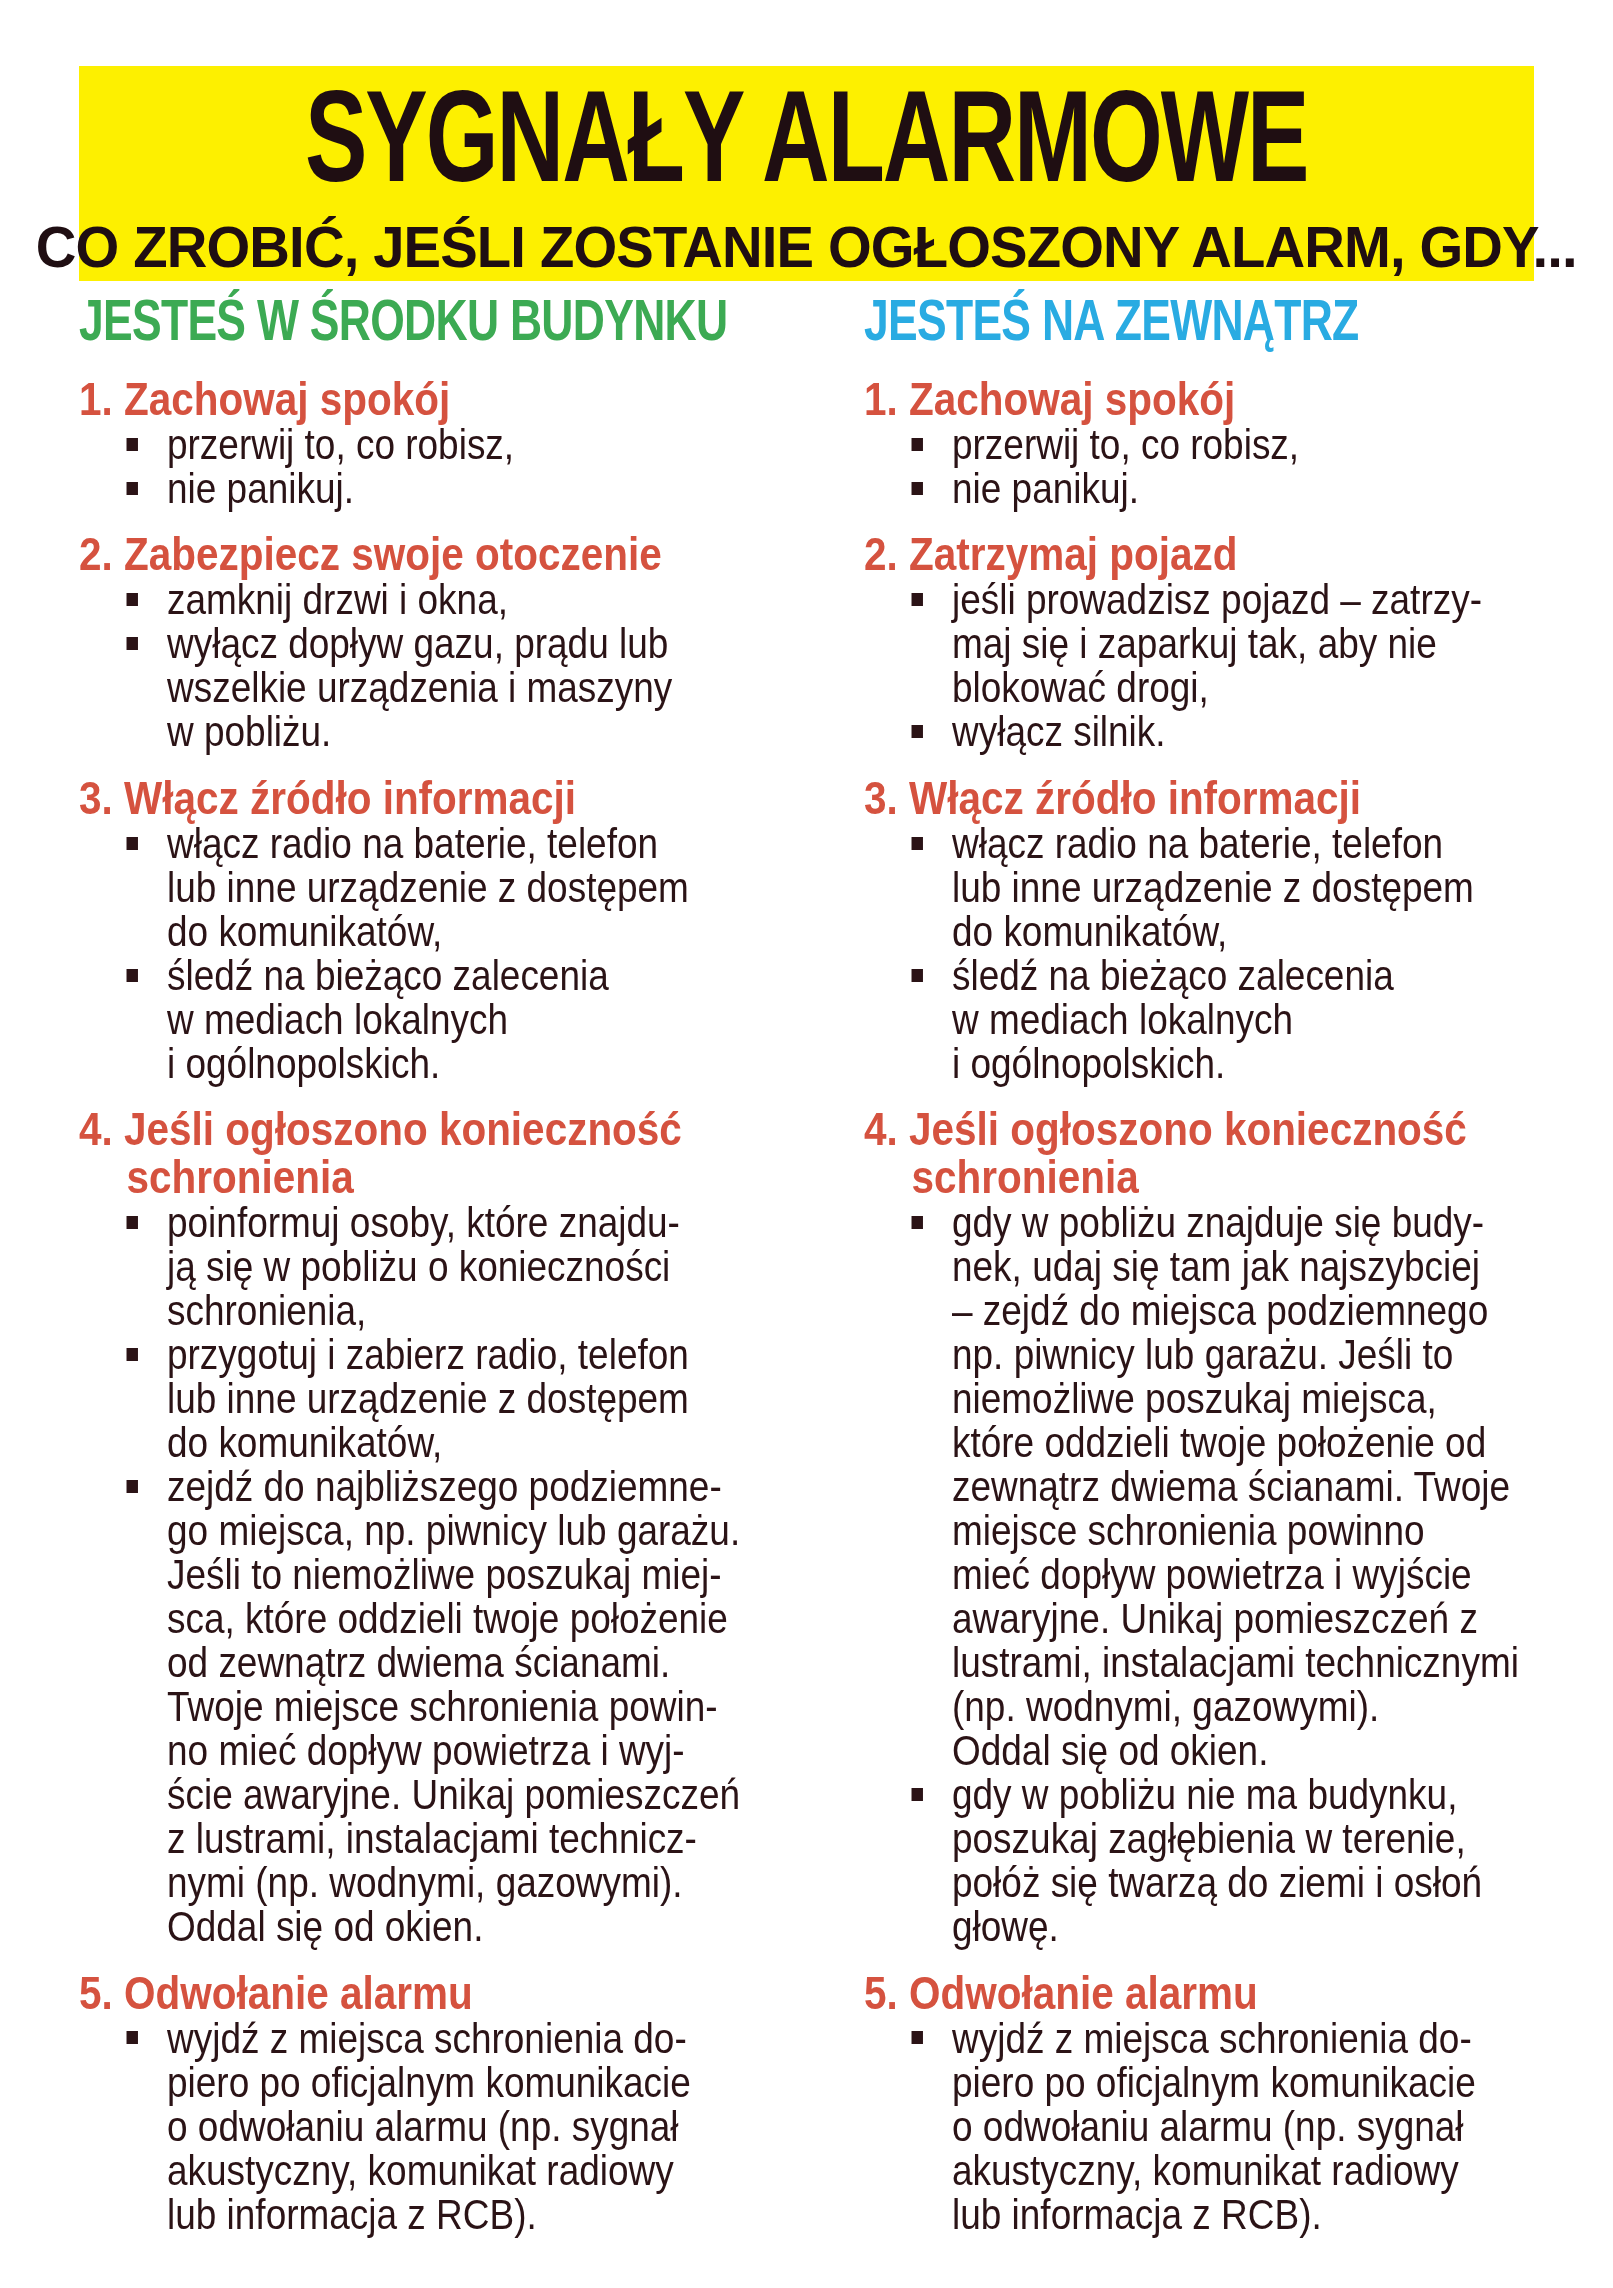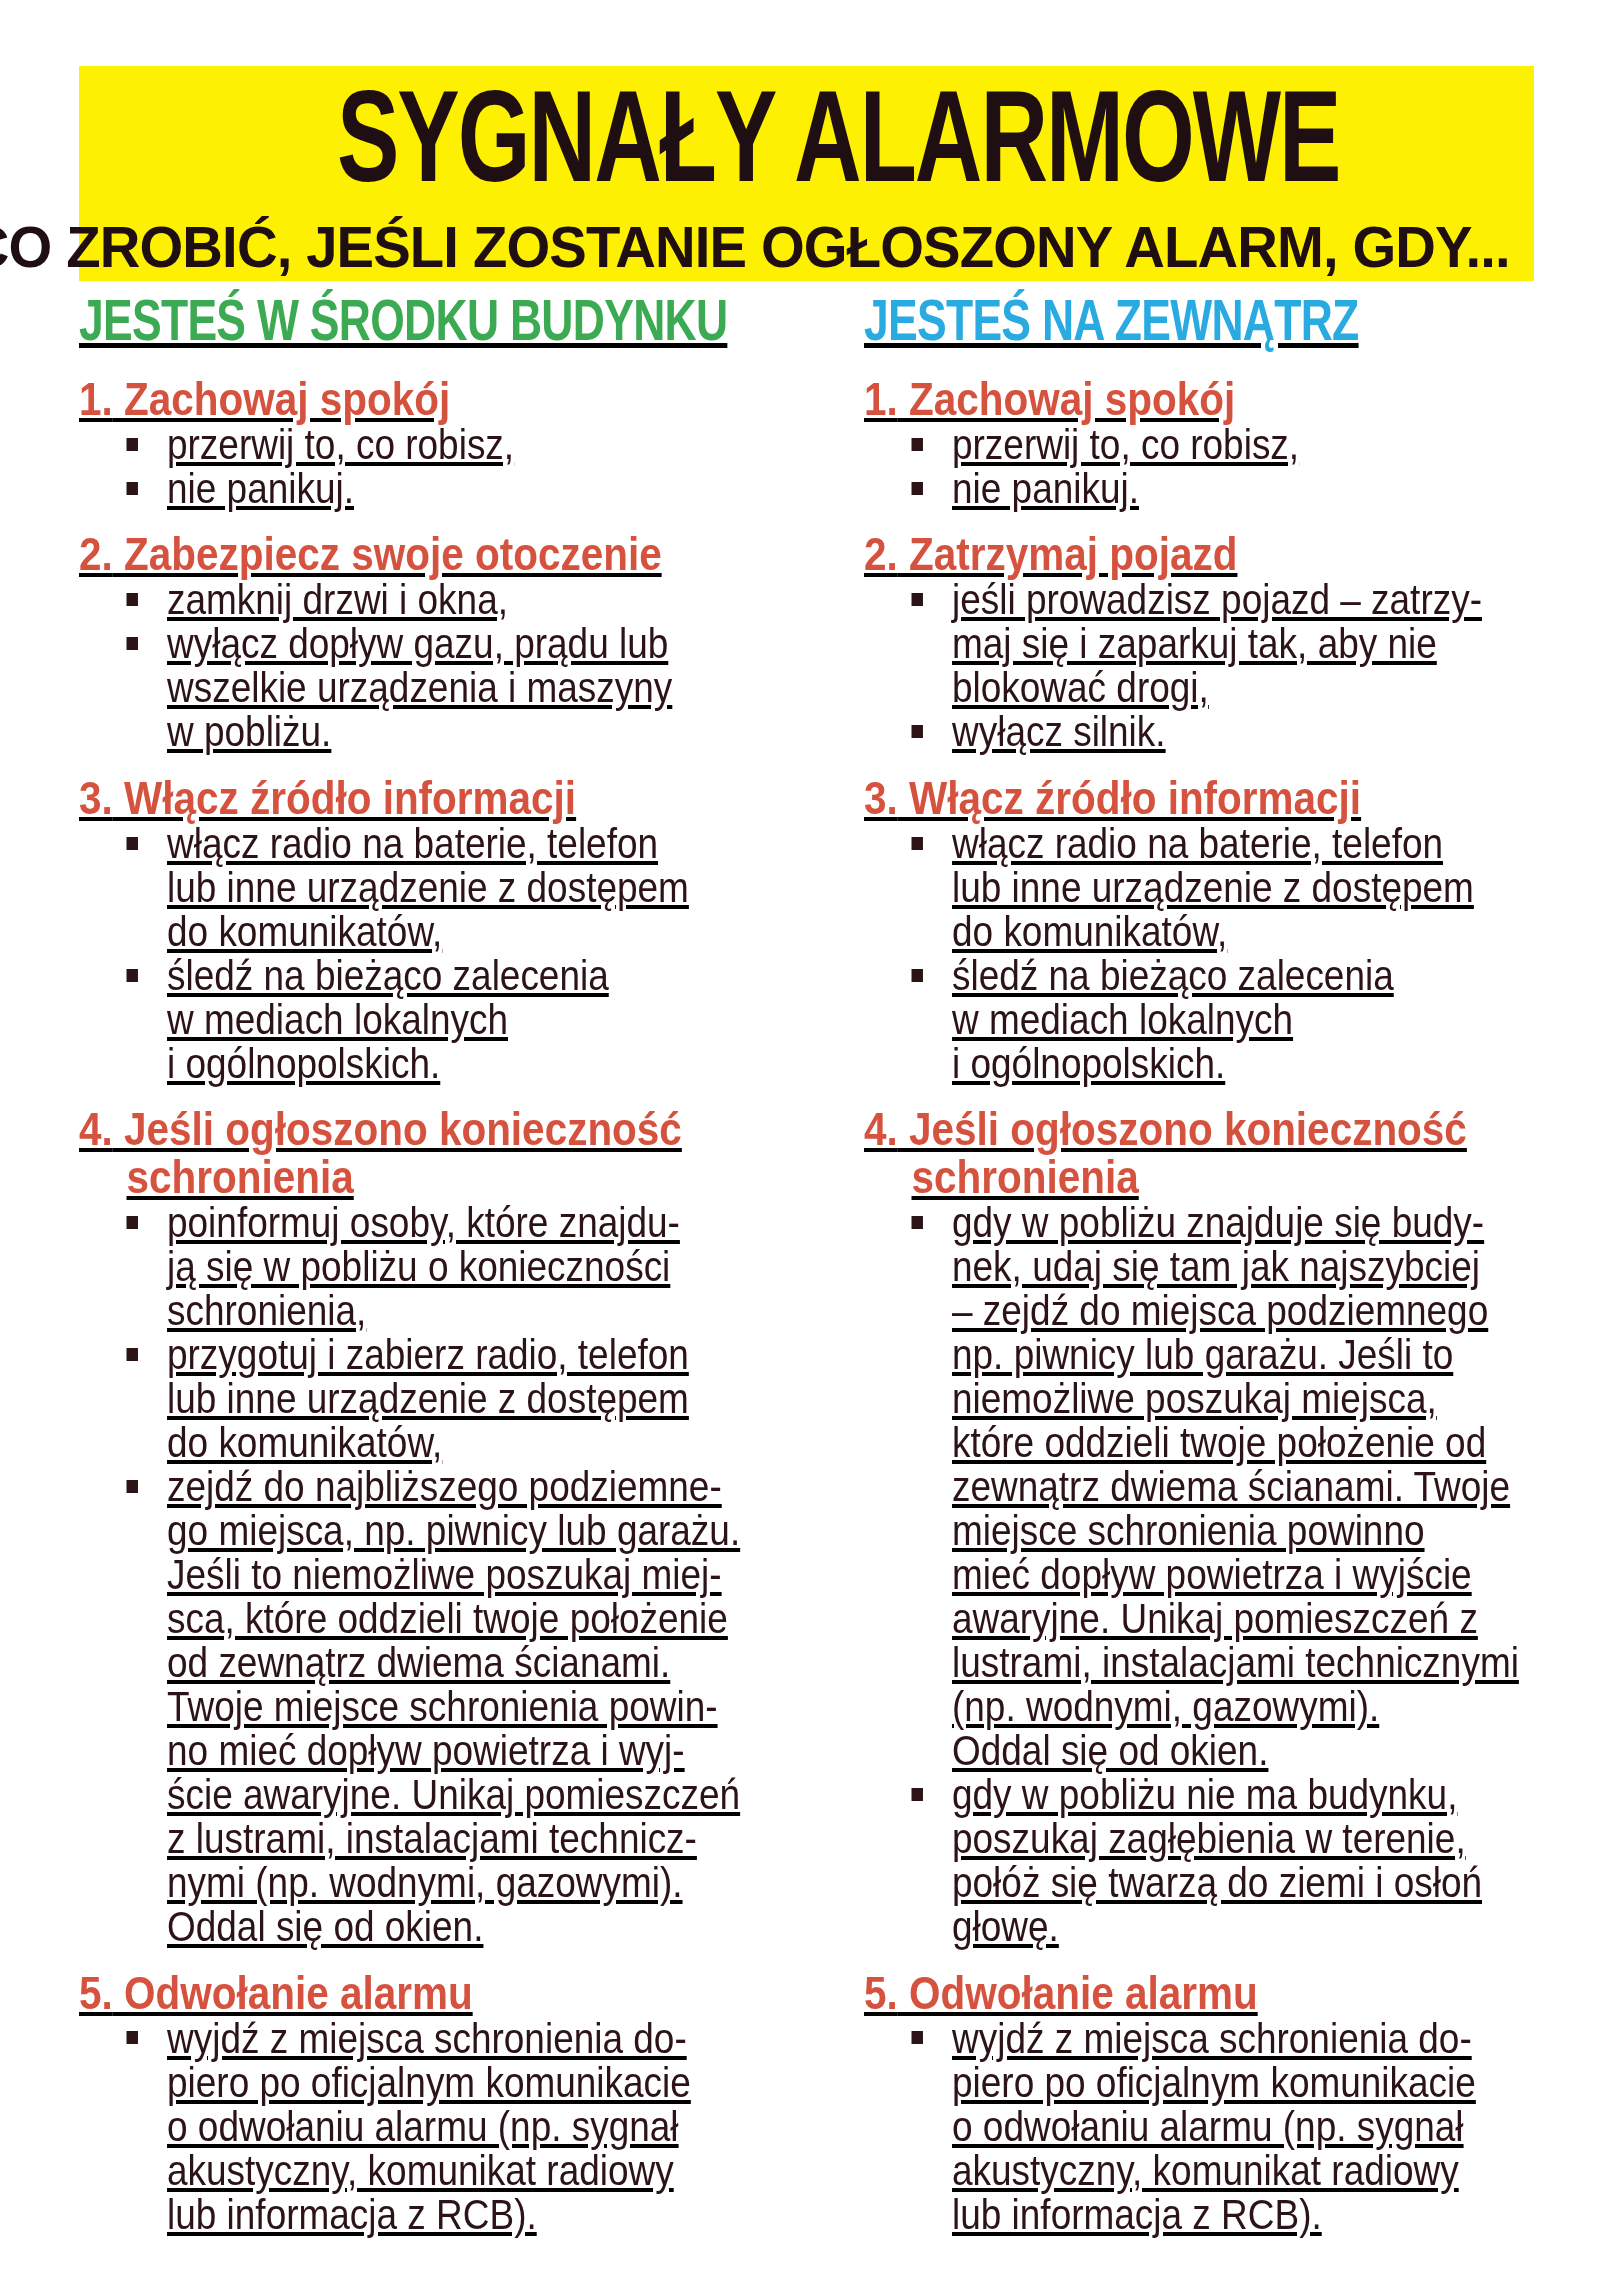--- a/index.html
+++ b/index.html
@@ -3,36 +3,36 @@
 <meta charset="utf-8">
 <style>
   html,body{margin:0;padding:0;}
   body{background:#ffffff;font-family:"Liberation Sans",sans-serif;}
   #page{position:relative;width:1613px;height:2289px;background:#fff;overflow:hidden;}
 
   
   #banner{
     position:absolute;left:79px;top:66px;width:1455px;height:215px;
     background:var(--yellow,#fdf000);
-    display:flex;flex-direction:column;align-items:flex-end;justify-content:center;
+    display:flex;flex-direction:column;align-items:center;justify-content:center;
     gap:16.6px;
   }
   #poster-title{
     font-weight:bold;font-size:130px;line-height:1;color:var(--ink-title,#1f0e12);
     letter-spacing:-2.8px;white-space:nowrap;
     display:inline-block;transform:scaleX(0.72);transform-origin:50% 50%;
   }
   #poster-subtitle{
     font-weight:bold;font-size:58px;line-height:1;color:var(--ink-title,#1f0e12);
     letter-spacing:-0.9px;white-space:nowrap;
     display:inline-block;transform:scaleX(0.97);transform-origin:50% 50%;
   }
 
   
-  .column{position:absolute;top:293px;width:738px;text-decoration:underline;}
+  .column{position:absolute;top:293px;width:738px;}
   .column.c0{left:79px;}
   .column.c1{left:864px;}
   .col-header{
     font-weight:bold;font-size:57px;line-height:54px;white-space:nowrap;
     display:block;transform:scaleX(0.78);transform-origin:0 50%;
     letter-spacing:-0.9px;margin-bottom:28px;
   }
   .c0 .col-header{color:var(--green,#3caa53);}
   .c1 .col-header{color:var(--blue,#29abe2);}
 

